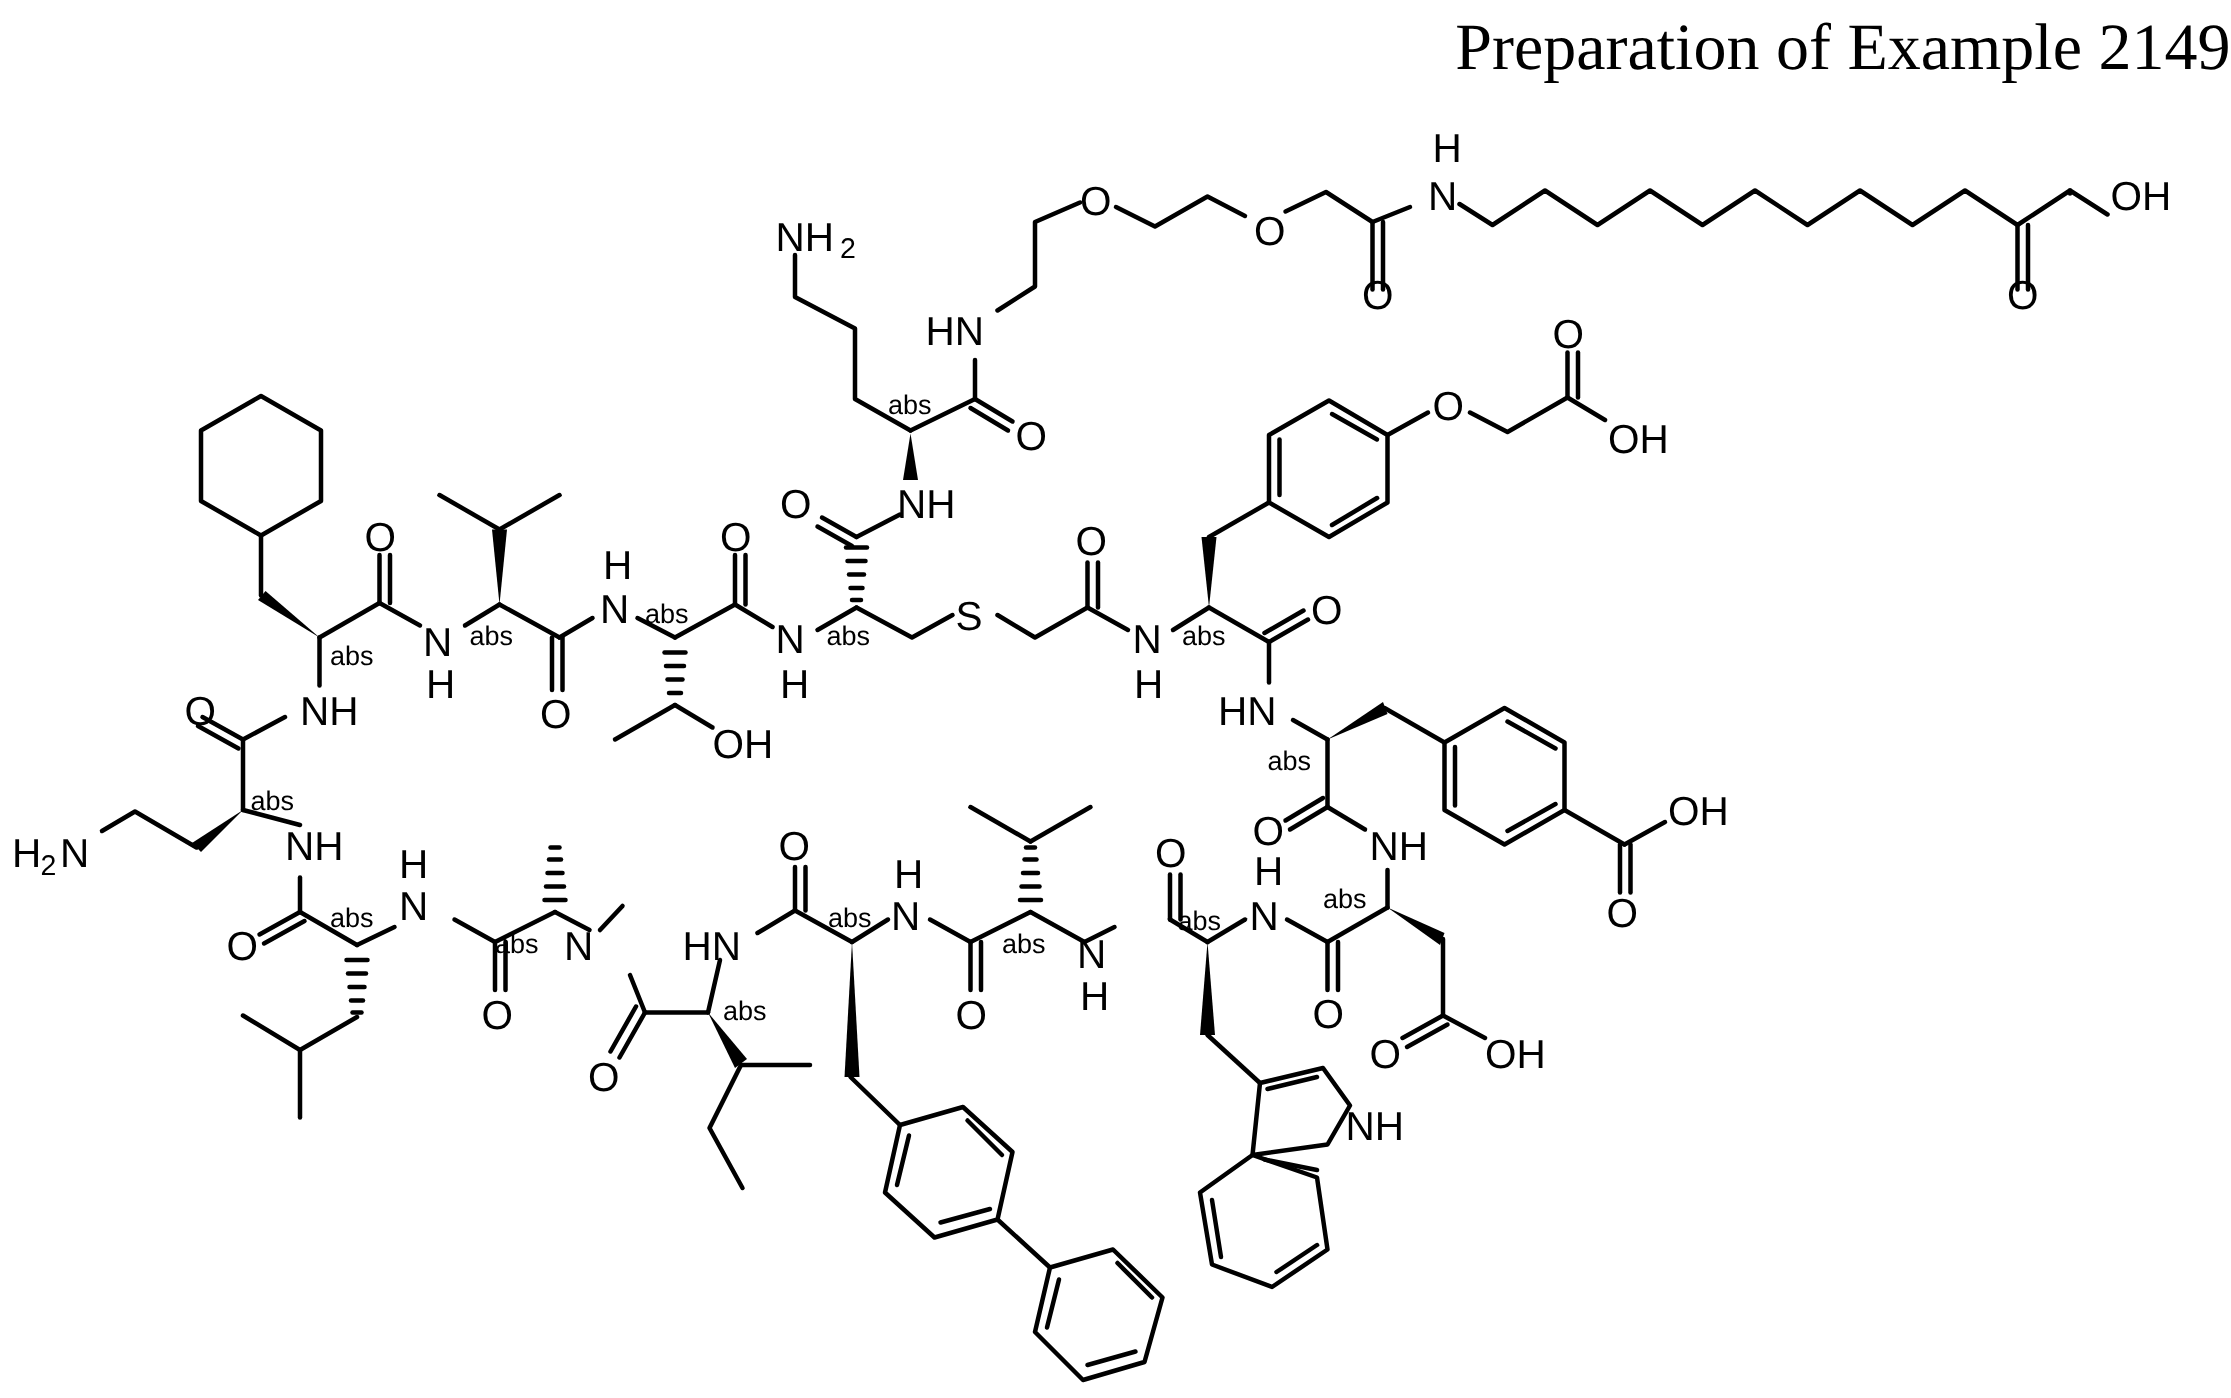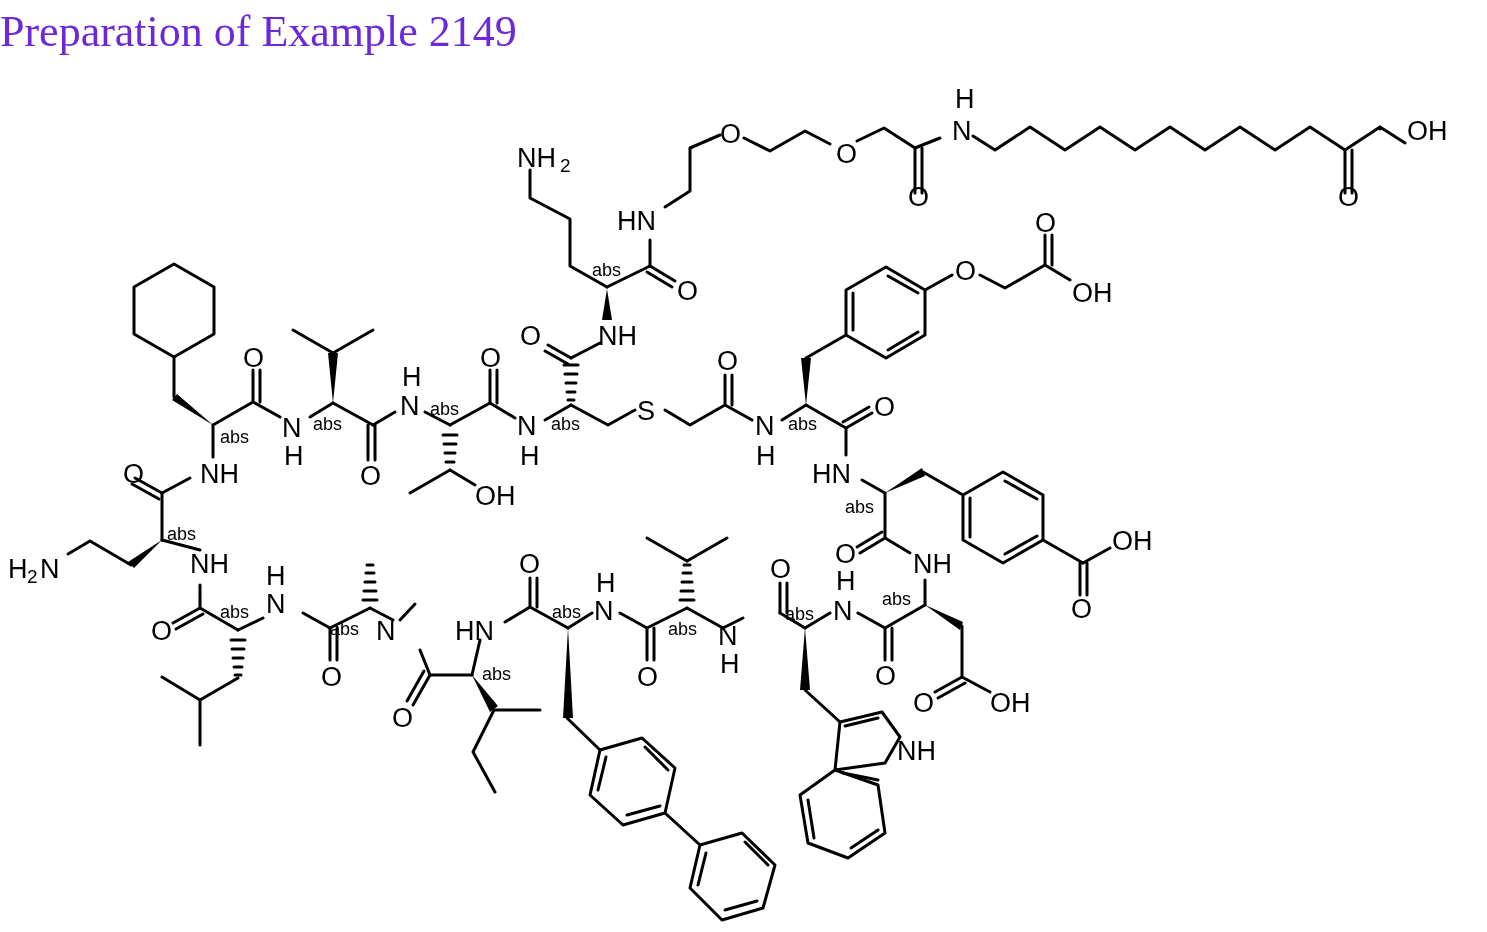--- a/index.html
+++ b/index.html
@@ -1,19 +1,19 @@
 <!DOCTYPE html>
 <html><head>
 <meta charset="utf-8">
 <style>
   html, body { margin: 0; padding: 0; background: #ffffff; }
   body { width: 1487px; height: 932px; position: relative; overflow: hidden; }
   .title {
-    position: absolute; left: 0; top: 6px; width: 1487px; text-align: left;
-    font-family: "Liberation Serif", "DejaVu Serif", serif; font-size: 44px; color: #6d28d9;
+    position: absolute; left: 0; top: 6px; width: 1487px; text-align: right;
+    font-family: "Liberation Serif", "DejaVu Serif", serif; font-size: 44px; color: #000000;
   }
   svg.mol { position: absolute; left: 0; top: 0; }
   svg.mol line, svg.mol polyline, svg.mol polygon.ring { stroke: #000; stroke-width: 3; fill: none; stroke-linecap: round; stroke-linejoin: round; }
   svg.mol .wedge { fill: #000; stroke: none; }
   svg.mol .hash { stroke: #000; stroke-width: 3; }
   svg.mol text { font-family: "Liberation Sans", "DejaVu Sans", sans-serif; fill: #000; }
   svg.mol text.atom { font-size: 27px; }
   svg.mol text.sub { font-size: 19px; }
   svg.mol text.abs { font-size: 18px; }
 </style>

